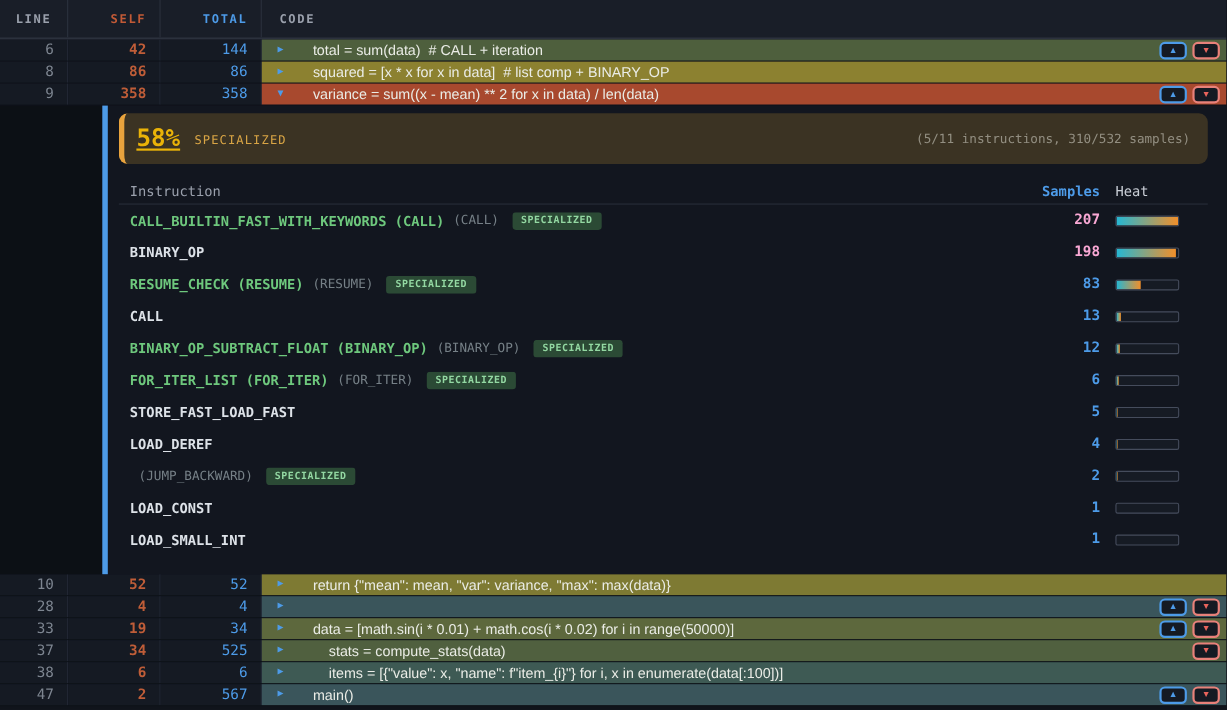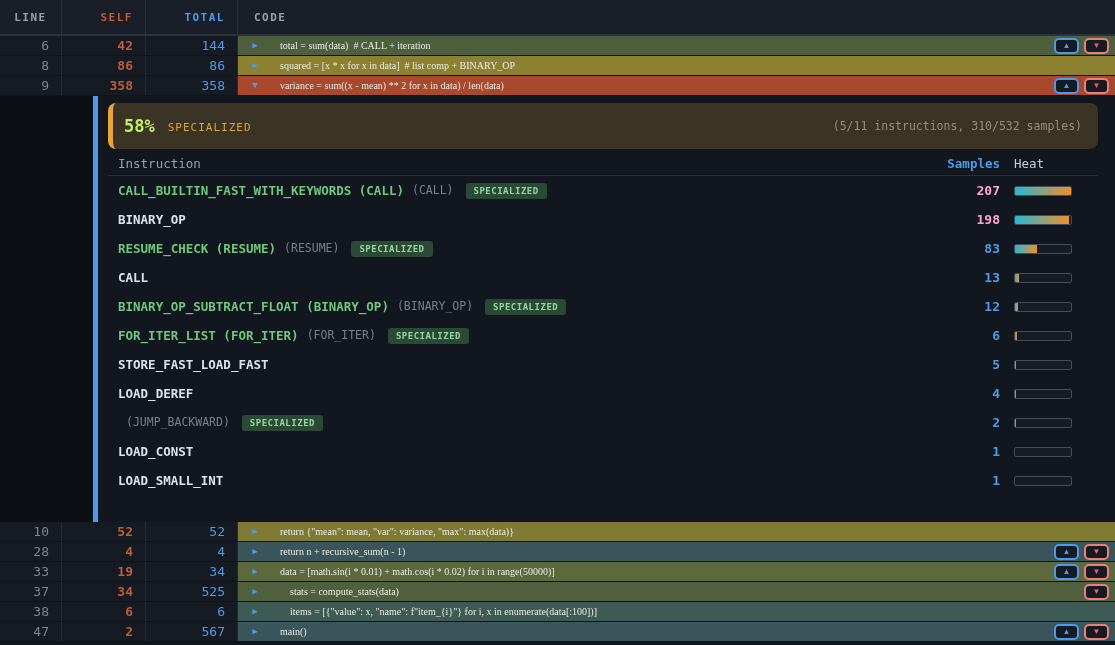--- a/index.html
+++ b/index.html
@@ -44,21 +44,21 @@
   .code-row .cell.total { color: #4d9be8; font-weight: normal; }
   .code-row .cell.codec {
     justify-content: flex-start; border-right: none; padding: 0;
   }
   .arrow {
     width: 12px; margin-left: 11px; flex: 0 0 auto;
     color: #4d9be8; font-size: 9px; line-height: 1;
     cursor: pointer; text-align: center;
   }
   .src {
-    font-family: Liberation Serif, serif; font-size: 10px; color: #eaece6;
+    font-family: Liberation Sans, sans-serif; font-size: 13px; color: #eaece6;
     white-space: pre; margin-left: 9px; overflow: hidden;
   }
   .navbtns { margin-left: auto; display: flex; gap: 5px; padding-right: 6px; flex: 0 0 auto; }
   .navbtn {
     width: 25px; height: 16px; border-radius: 5px;
     background: #151a23; font-size: 8px; line-height: 1;
     display: flex; align-items: center; justify-content: center;
     cursor: pointer; padding: 0;
   }
   .navbtn.up   { border: 2px solid #4d9be8; color: #4d9be8; }
@@ -81,26 +81,26 @@
     position: absolute; left: 108px; right: 17px; top: 0; bottom: 0;
   }
   .summary-box {
     margin-top: 7px; height: 46px;
     background: #3b3323;
     border-left: 5px solid #e8a33d;
     border-radius: 8px;
     display: flex; align-items: center;
     padding: 0 16px 0 11px;
   }
-  .summary-pct { font-size: 17px; font-weight: bold; color: #bef264; }
+  .summary-pct { font-size: 22px; font-weight: bold; color: #eab308; text-decoration: underline; }
   .summary-label { font-size: 11px; color: #d9a545; letter-spacing: 1px; margin-left: 13px; margin-top: 2px; }
   .summary-detail { margin-left: auto; font-size: 11.5px; color: #938f82; }
   .ins-grid { display: grid; grid-template-columns: 1fr 95px 88px; align-items: center; }
   .ins-header {
-    margin-top: 3px; height: 24px;
+    margin-top: 13px; height: 24px;
     border-bottom: 1px solid #272d39;
     font-size: 12.5px; color: #9aa0ac;
     padding: 0 10px;
   }
   .ins-header .h-samples { text-align: right; color: #4d9be8; font-weight: bold; }
   .ins-header .h-heat { padding-left: 14px; color: #c9ced6; }
   .ins-row { height: 29px; padding: 0 10px; }
   .ins-name { display: flex; align-items: flex-start; white-space: nowrap; overflow: hidden; }
   .ins-main { font-size: 12.5px; font-weight: bold; color: #dde2e8; }
   .ins-main.green { color: #6ec87d; }
@@ -361,21 +361,20 @@
       </span>
     </div>
   </div>
 
   <div class="grid-row code-row">
     <div class="cell line">28</div>
     <div class="cell self">4</div>
     <div class="cell total">4</div>
     <div class="cell codec" style="background: rgb(58, 85, 91);">
       <span class="arrow">▶</span>
-      <span class="src">    return n + recursive_sum(n - 1)</span>
       <span class="navbtns">
         <button class="navbtn up">
             <span>▲</span>
           </button>
         <button class="navbtn down">
             <span>▼</span>
           </button>
       </span>
     </div>
   </div>

